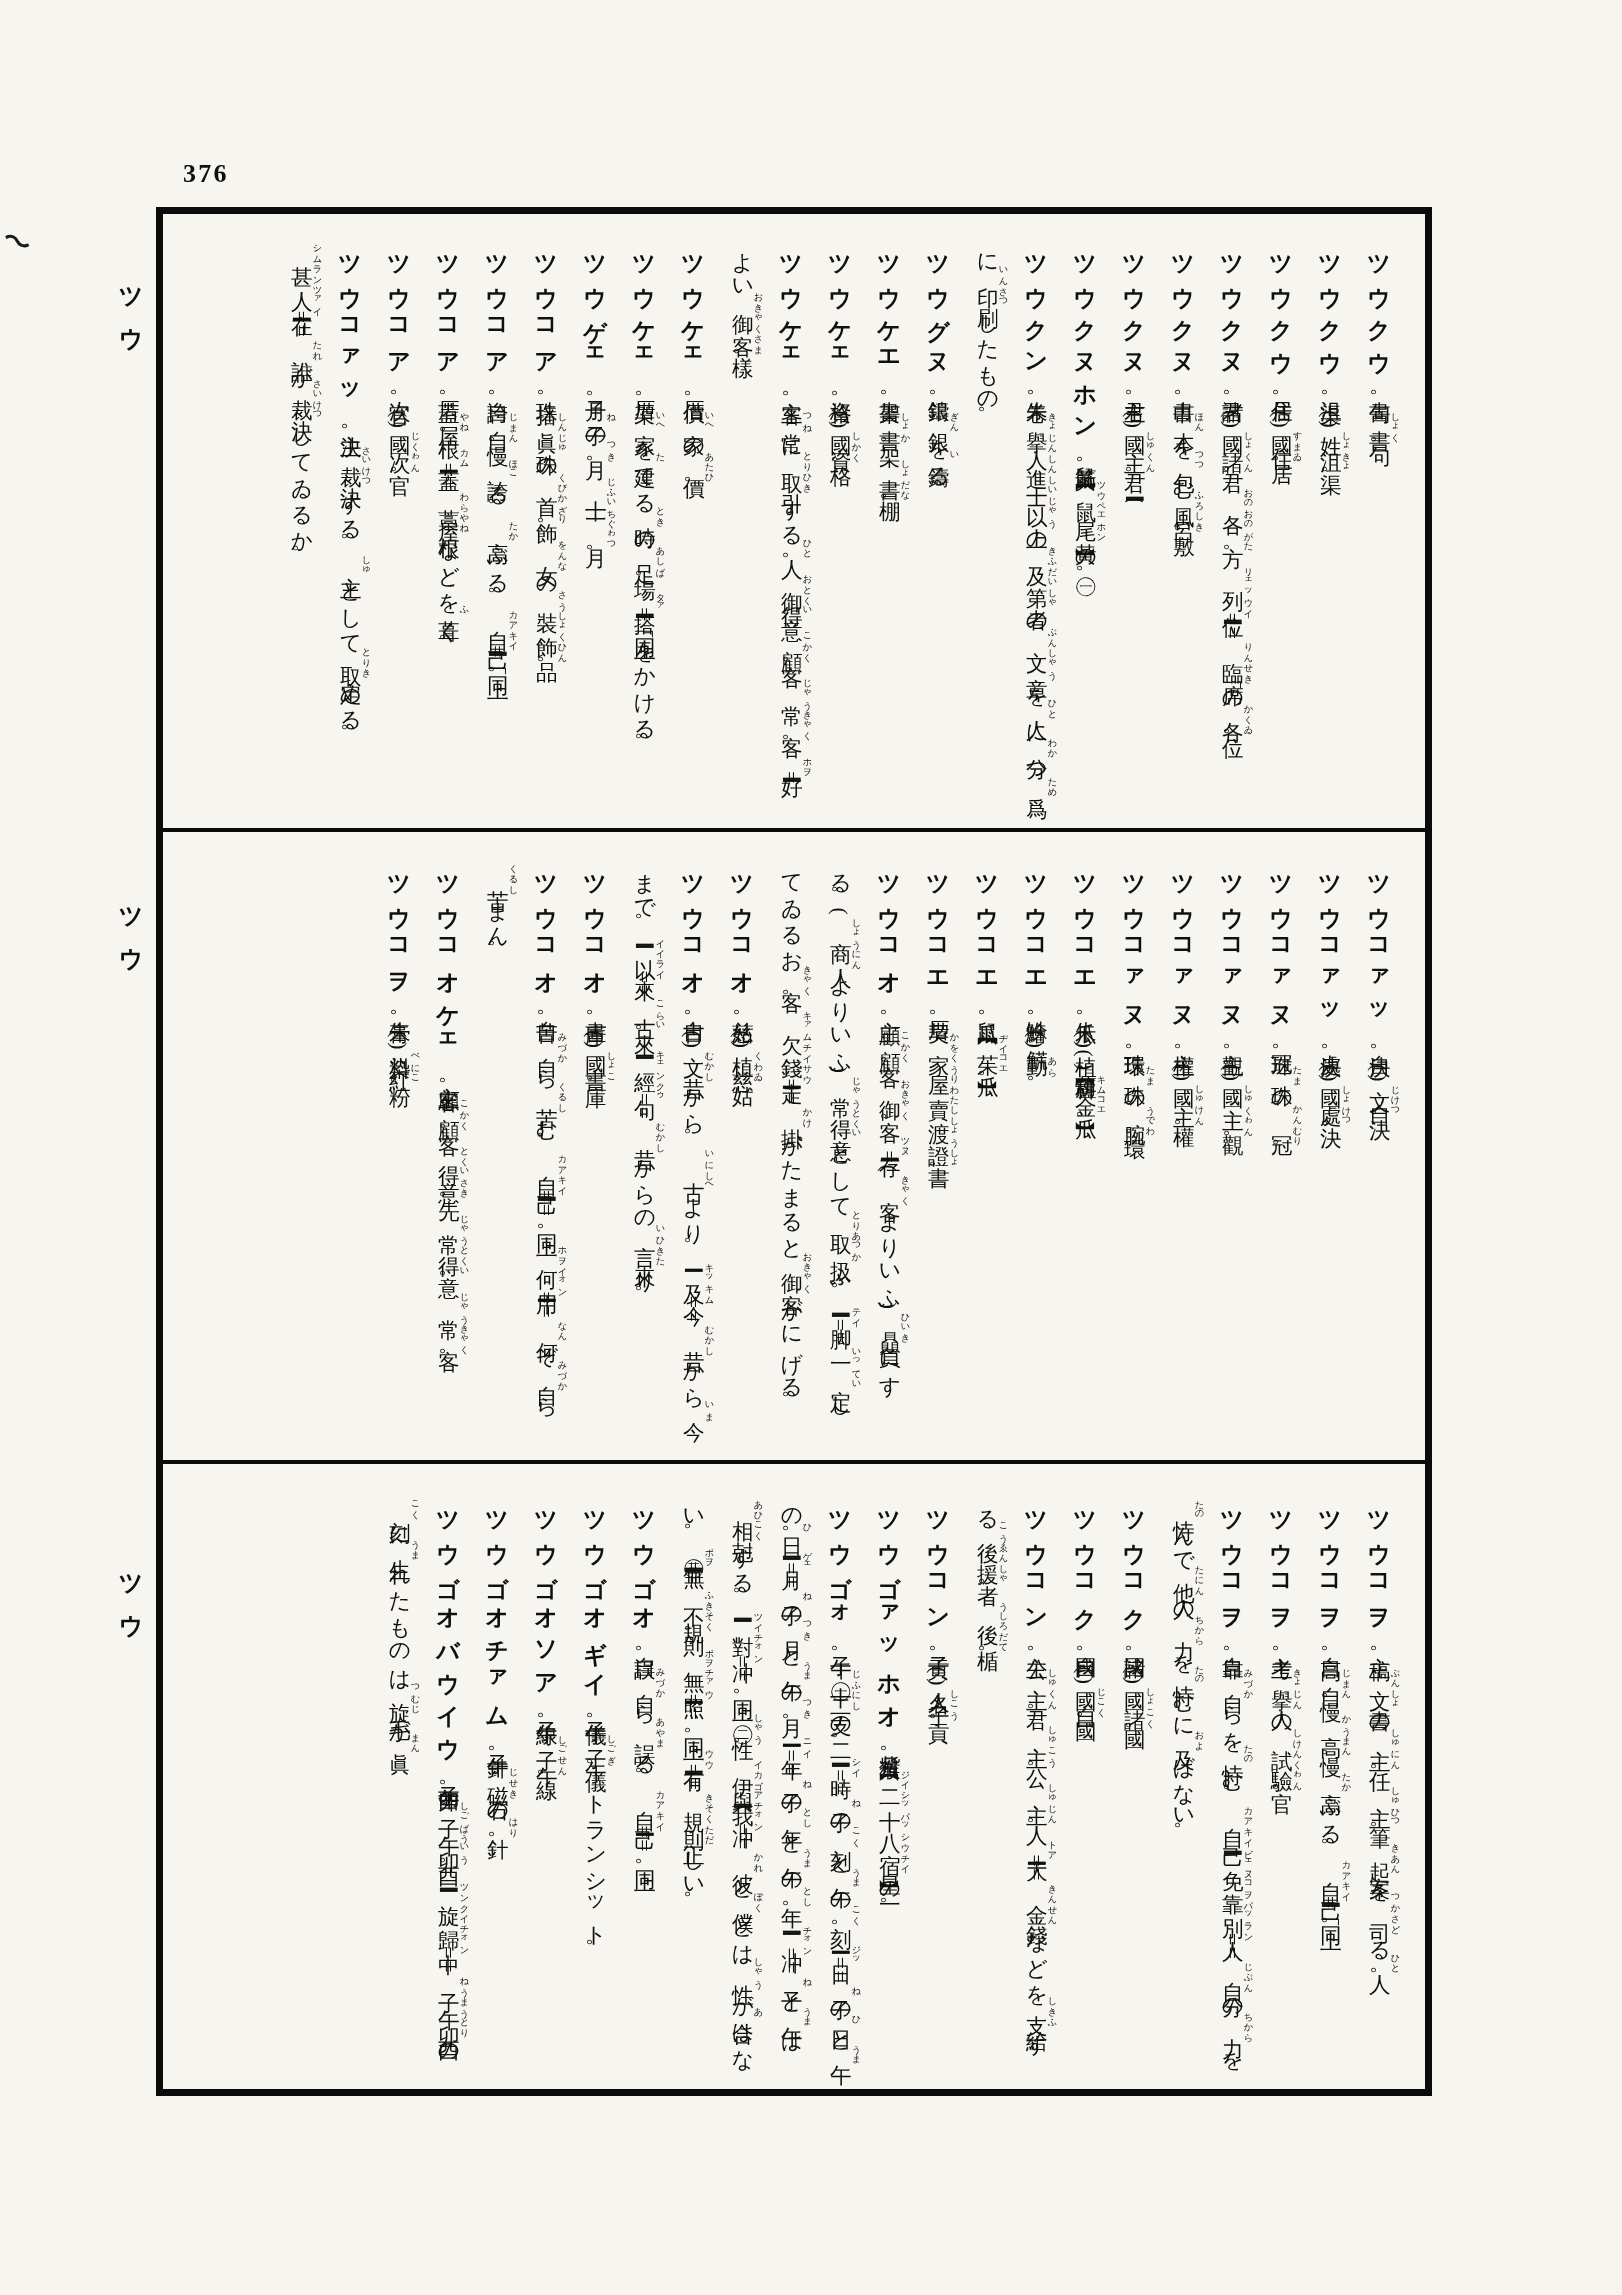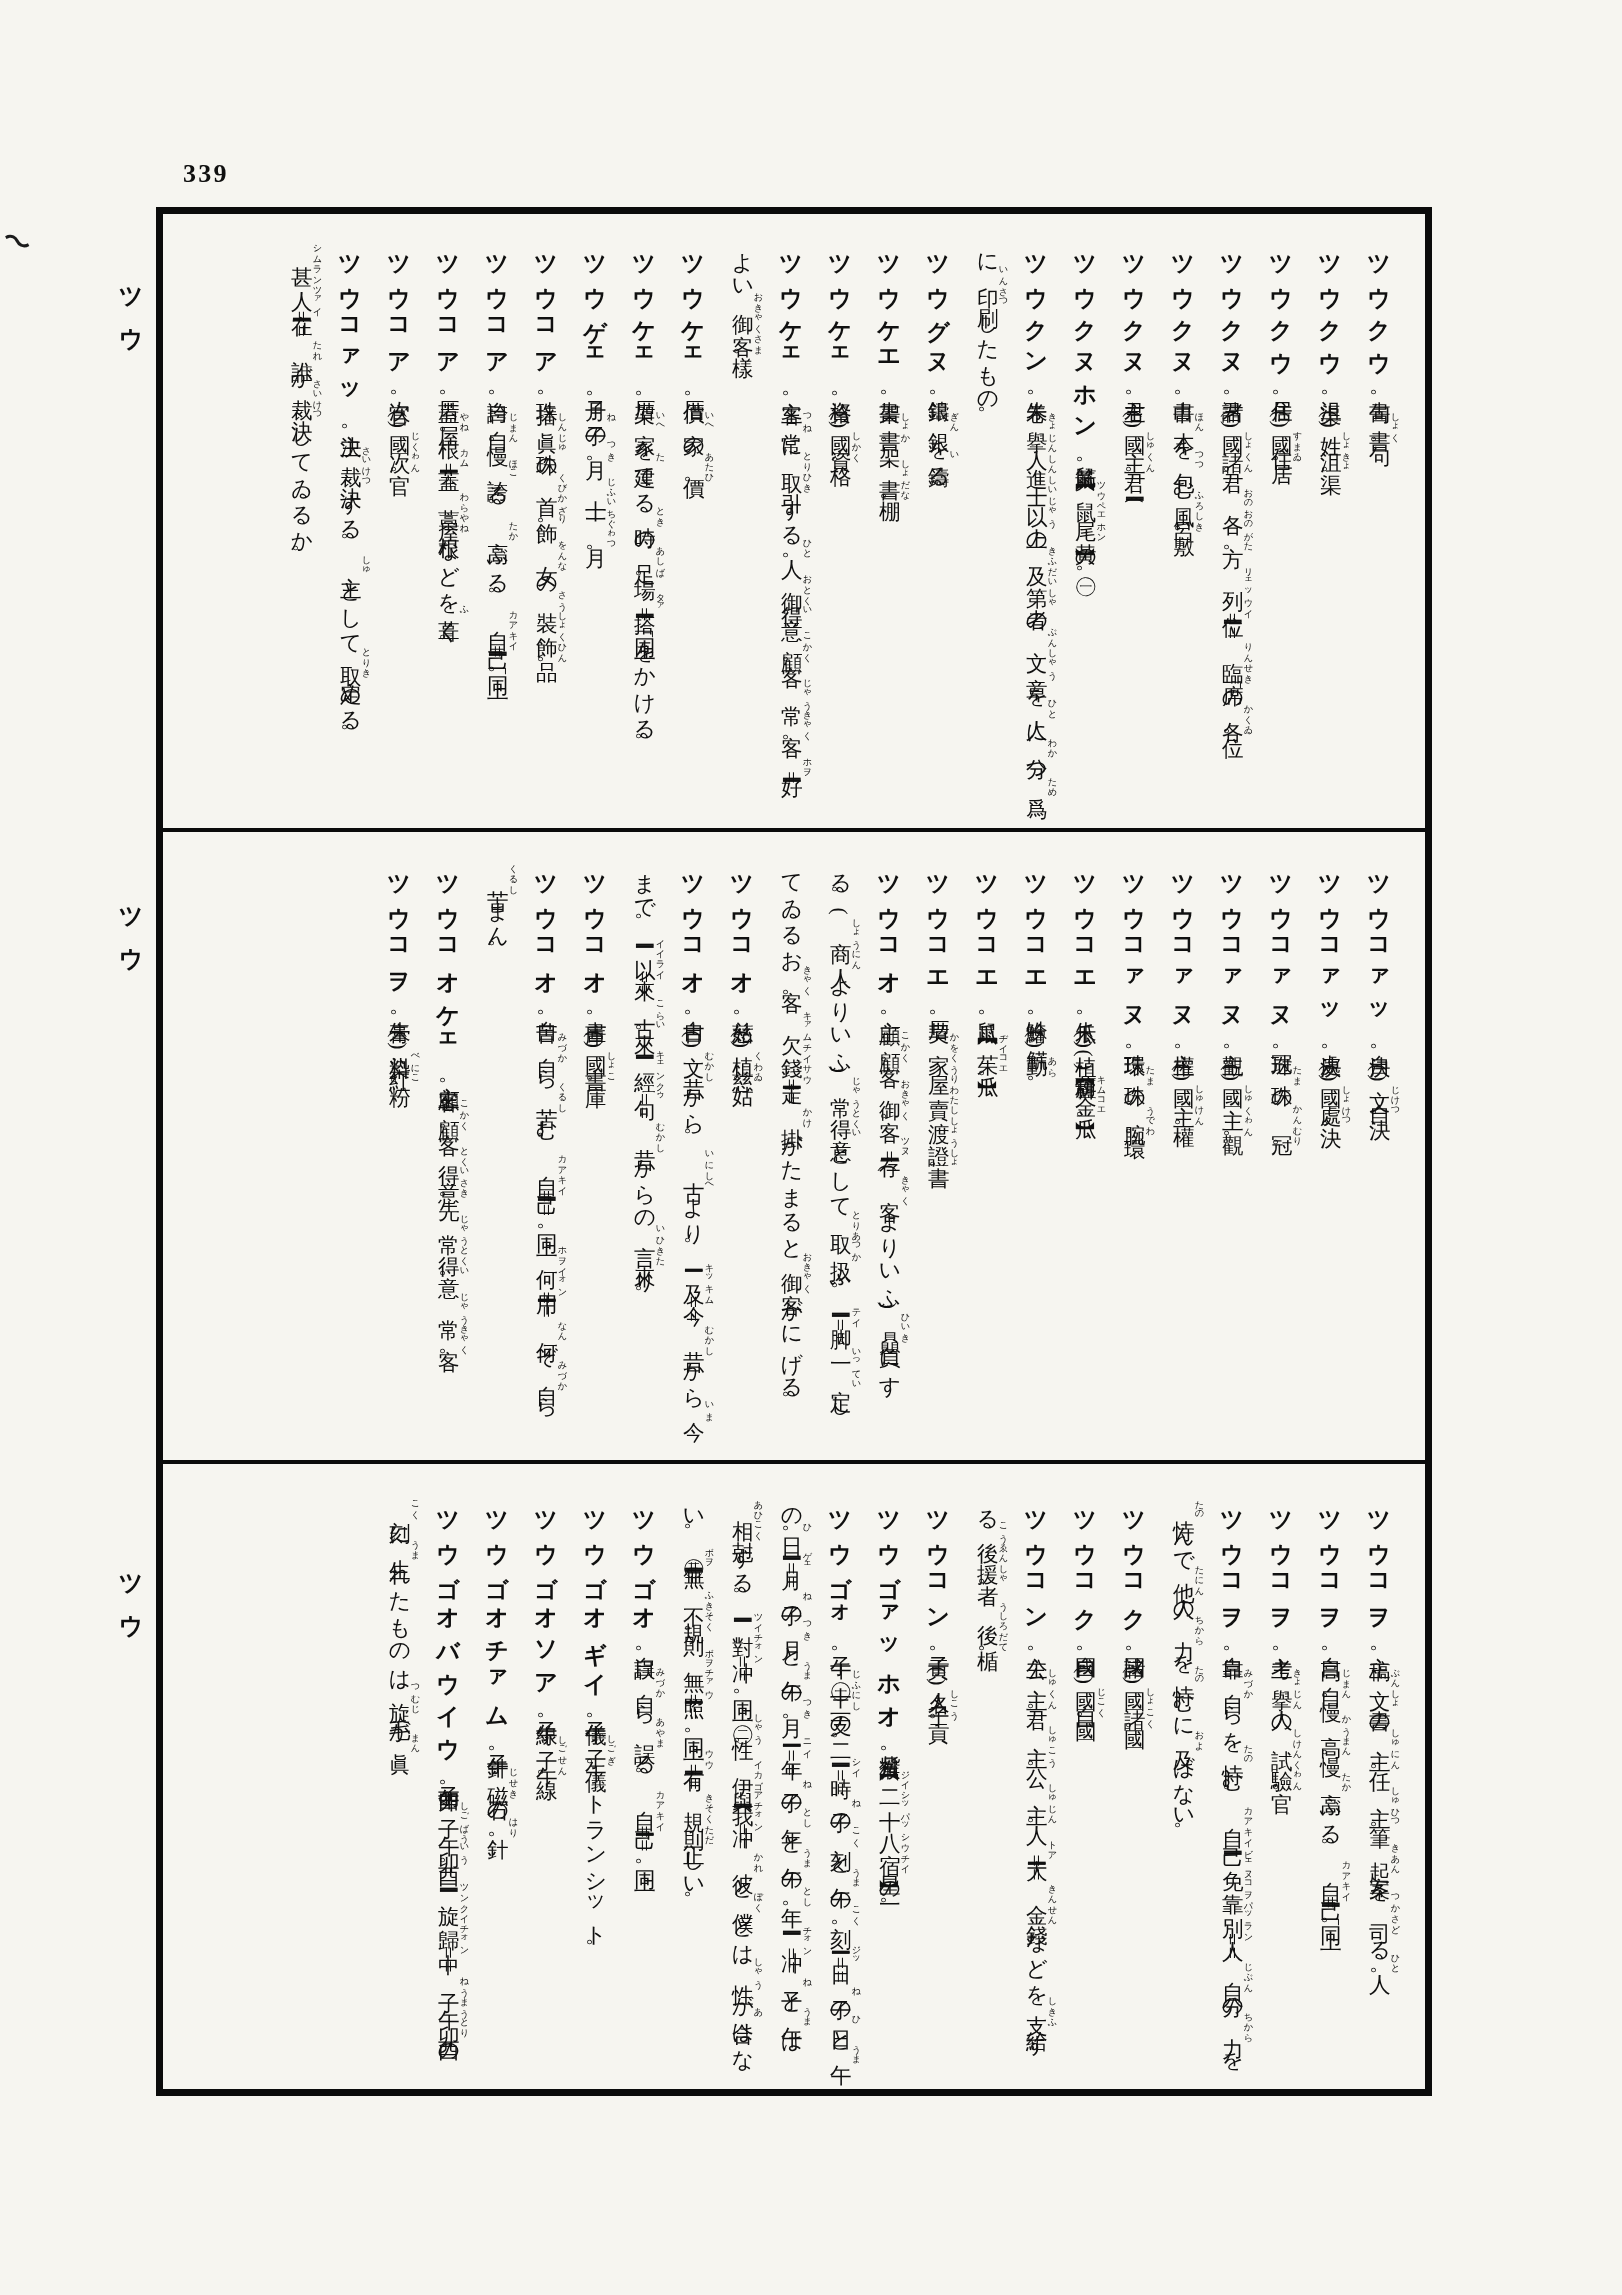--- a/index.html
+++ b/index.html
@@ -52,21 +52,21 @@
   ruby{ruby-position:over;}
   rt{
     font-size:9.2px;letter-spacing:0;
     font-family:"Liberation Sans","DejaVu Sans",sans-serif;
   }
 </style>
 </head>
 <body>
 
 <div class="page">
-  <div class="page-number">339</div>
+  <div class="page-number">376</div>
   <div class="stray">〜</div>
   <div class="margin-label ml-1">ツウ</div>
   <div class="margin-label ml-2">ツウ</div>
   <div class="margin-label ml-3">ツウ</div>
   <div class="sheet">
     <div class="band" id="band-0">
         <div class="entry"><span class="head">ツウクウ</span><span class="body">書句。<ruby>書句<rt>しょく</rt></ruby>。</span></div>
         <div class="entry"><span class="head">ツウクウ</span><span class="body">沮渠。(姓)<ruby>沮渠<rt>しょきょ</rt></ruby>。</span></div>
         <div class="entry"><span class="head">ツウクウ</span><span class="body">住居。(國)<ruby>住居<rt>すまゐ</rt></ruby>。</span></div>
         <div class="entry"><span class="head">ツウクヌ</span><span class="body">諸君。(國)<ruby>諸君<rt>しょくん</rt></ruby>。<ruby>各方<rt>おのおのがた</rt></ruby>。<ruby>列位<rt>リェッウイ</rt></ruby>ーー==<ruby>臨席<rt>りんせき</rt></ruby>「の<ruby>各位<rt>かくゐ</rt></ruby>。</span></div>

